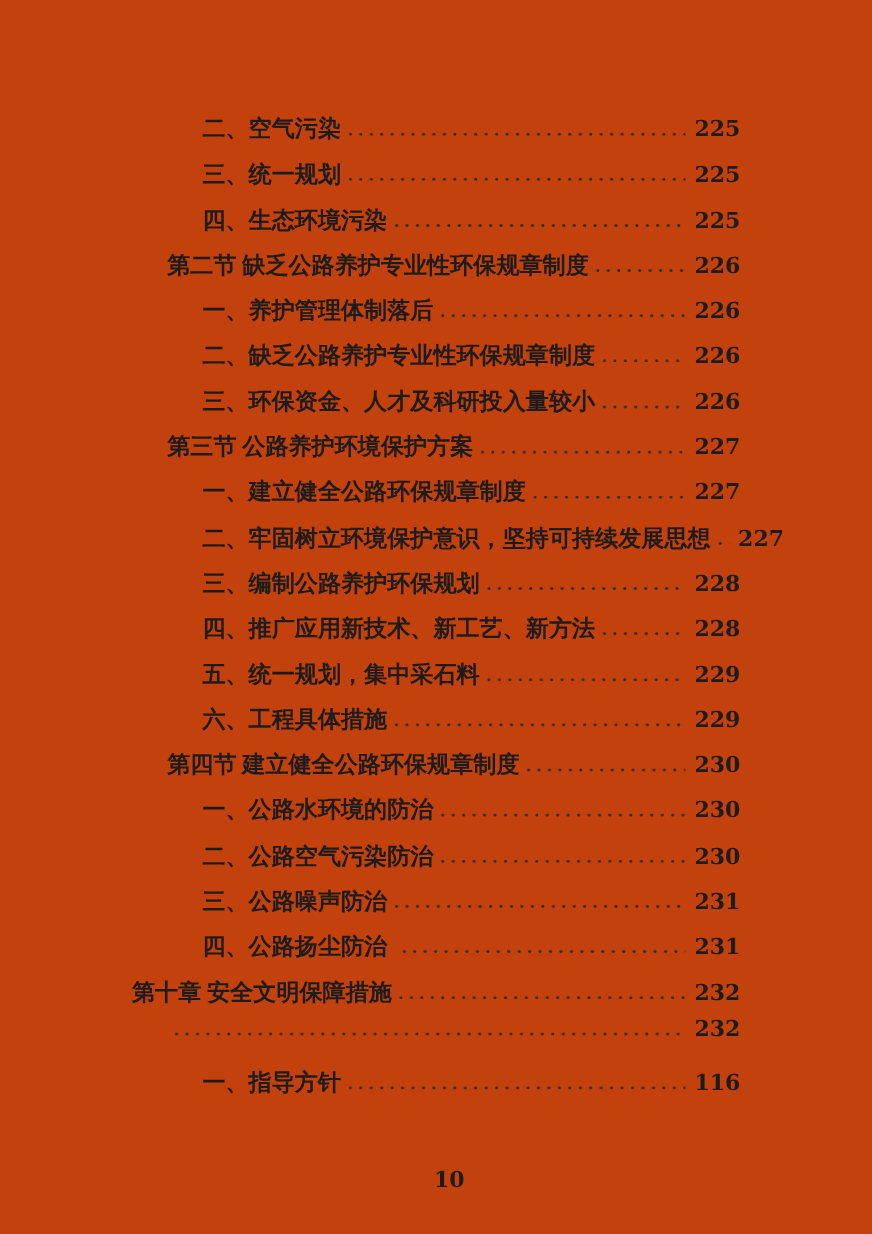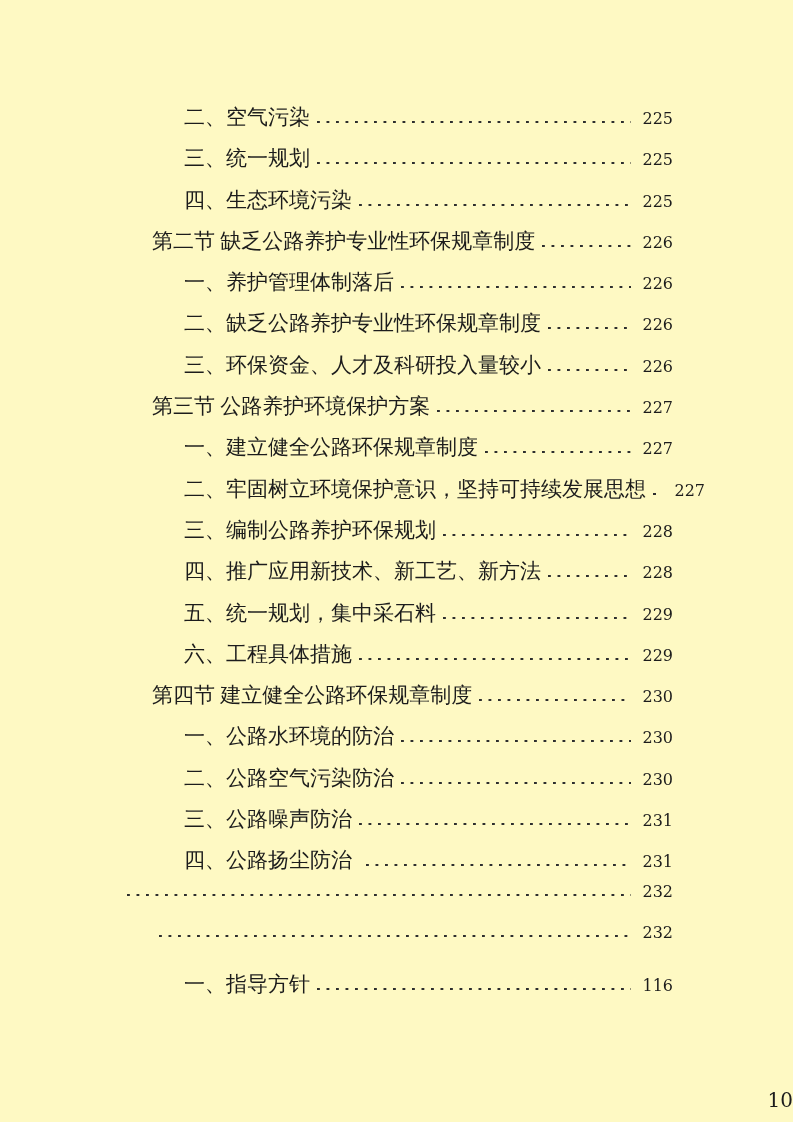--- a/index.html
+++ b/index.html
@@ -4,24 +4,25 @@
 <style>
   html, body {
     margin: 0;
     padding: 0;
     background: #ffffff;
   }
   .page {
     position: relative;
     width: 793px;
     height: 1122px;
-    background: #fef9c3;
+    background: #c2410c;
     overflow: hidden;
     font-family: "Liberation Serif", "DejaVu Serif", serif;
     color: #1c1c1c;
+    font-weight: bold;
   }
   .toc {
     position: absolute;
     top: 97px;
     left: 0;
     right: 0;
   }
   .toc-row {
     height: 41.3px;
     display: flex;
@@ -42,33 +43,33 @@
     flex: 1 1 auto;
     min-width: 10px;
     height: 4px;
     margin: 0 8px 0 7px;
     background-image: radial-gradient(circle at 1.6px 2px, #2e2e2e 1.3px, rgba(0,0,0,0) 1.5px);
     background-size: 9.5px 4px;
     background-repeat: repeat-x;
     background-position: left bottom;
   }
   .pagenum {
-    font-size: 16px;
+    font-size: 20px;
     min-width: 34px;
     text-align: right;
     white-space: nowrap;
     font-family: "DejaVu Serif", "Liberation Serif", serif;
     color: #1c1c1c;
   }
   .footer {
     position: absolute;
-    top: 1088px;
+    top: 1060px;
     left: 0;
     width: 100%;
-    text-align: right;
+    text-align: center;
   }
   .footer .num {
     font-size: 20px;
     font-family: "DejaVu Serif", "Liberation Serif", serif;
     color: #1c1c1c;
     padding-left: 24px;
   }
 </style>
 </head>
 <body>
@@ -165,20 +166,21 @@
       <span class="title">三、公路噪声防治</span>
       <span class="dots"></span>
       <span class="pagenum">231</span>
     </div>
     <div class="toc-row lvl2">
       <span class="title">四、公路扬尘防治</span>
       <span class="dots" style="margin-left:14px;"></span>
       <span class="pagenum">231</span>
     </div>
     <div class="toc-row lvl0">
+      <span class="title">第十章 安全文明保障措施</span>
       <span class="dots"></span>
       <span class="pagenum">232</span>
     </div>
     <div class="toc-row lvl1">
       <span class="dots"></span>
       <span class="pagenum">232</span>
     </div>
     <div class="toc-row lvl2">
       <span class="title">一、指导方针</span>
       <span class="dots"></span>

